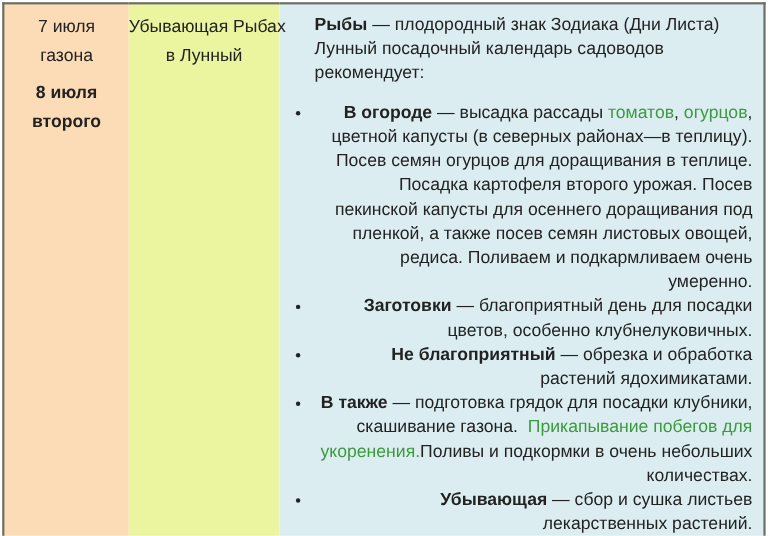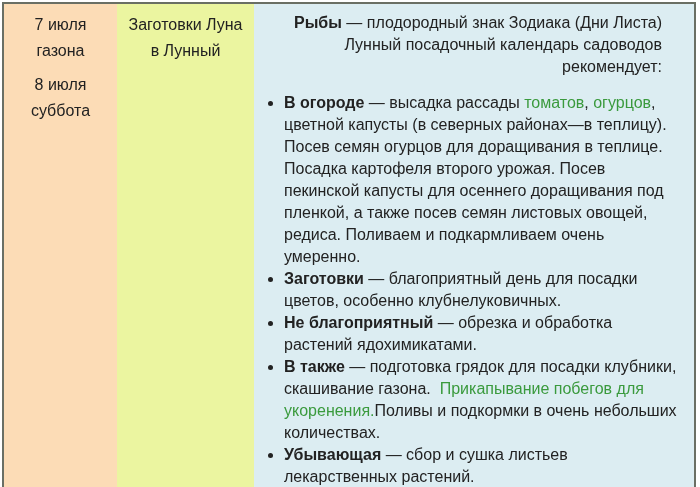--- a/index.html
+++ b/index.html
@@ -39,33 +39,33 @@
     padding-top: 8px;
   }
   td.reco-cell {
     background: var(--reco-bg, #dcedf2);
     padding: 6px 6px 4px 6px;
   }
   .date-line, .moon-line {
     line-height: 26px;
     white-space: nowrap;
   }
-  .date-para2 { margin-top: 8px; }
+  .date-para2 { margin-top: 8px; font-weight: bold; }
   .reco-header {
     margin: 2px auto 2px auto;
     max-width: 376px;
-    text-align: right;
+    text-align: left;
     line-height: 22px;
   }
   .reco-list {
     margin: 14px 0 0 0;
     padding: 0 4px 0 24px;
     line-height: 22px;
   }
-  .reco-list li { margin: 0; padding: 0; }
+  .reco-list li { margin: 0; padding: 0; text-align: right; }
   .lead { font-weight: bold; }
   .green-link {
     color: var(--link-green, #3a9a3d);
     cursor: pointer;
   }
 </style>
 </head>
 <body>
 
 <div class="page">
@@ -77,25 +77,25 @@
     </colgroup>
     <tbody>
         <tr>
       <td class="date-cell">
         <div class="date-para1">
           <div class="date-line">7 июля</div>
           <div class="date-line">газона</div>
         </div>
         <div class="date-para2">
           <div class="date-line">8 июля</div>
-          <div class="date-line">суббота</div>
+          <div class="date-line">второго</div>
         </div>
       </td>
       <td class="moon-cell">
-        <div class="moon-line">Заготовки Луна</div>
+        <div class="moon-line">Убывающая Рыбах</div>
         <div class="moon-line">в Лунный</div>
       </td>
       <td class="reco-cell">
         <p class="reco-header" id="reco-header"><span class="lead">Рыбы</span><span> — плодородный знак Зодиака (Дни Листа) Лунный посадочный календарь садоводов рекомендует:</span></p>
         <ul class="reco-list" id="reco-list">
               <li><span class="lead">В огороде</span><span> — высадка рассады </span><span class="green-link">томатов</span><span>, </span><span class="green-link">огурцов</span><span>, цветной капусты (в северных районах—в теплицу). Посев семян огурцов для доращивания в теплице. Посадка картофеля второго урожая. Посев пекинской капусты для осеннего доращивания под пленкой, а также посев семян листовых овощей, редиса. Поливаем и подкармливаем очень умеренно.</span></li>
               <li><span class="lead">Заготовки</span><span> — благоприятный день для посадки цветов, особенно клубнелуковичных.</span></li>
               <li><span class="lead">Не благоприятный</span><span> — обрезка и обработка растений ядохимикатами.</span></li>
               <li><span class="lead">В также</span><span> — подготовка грядок для посадки клубники, скашивание газона.&nbsp; </span><span class="green-link">Прикапывание побегов для укоренения.</span><span>Поливы и подкормки в очень небольших количествах.</span></li>
               <li><span class="lead">Убывающая</span><span> — сбор и сушка листьев лекарственных растений.</span></li>

